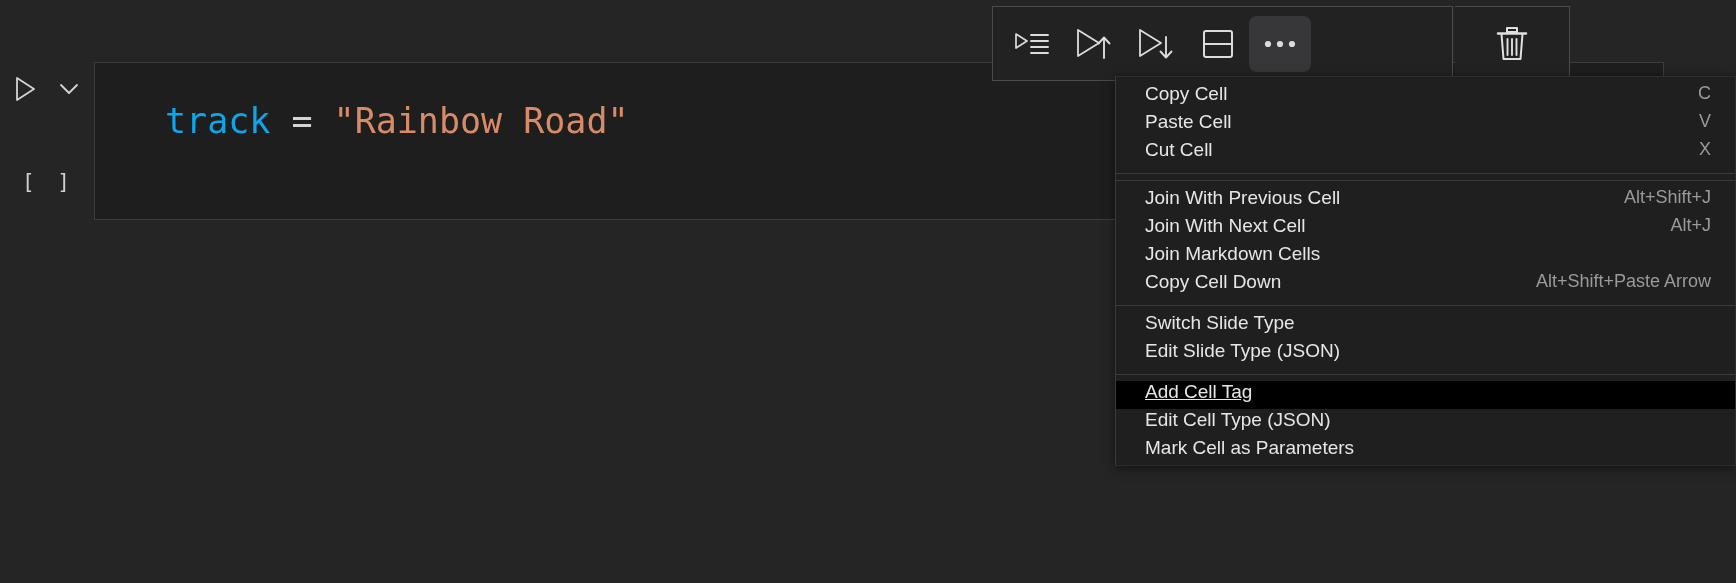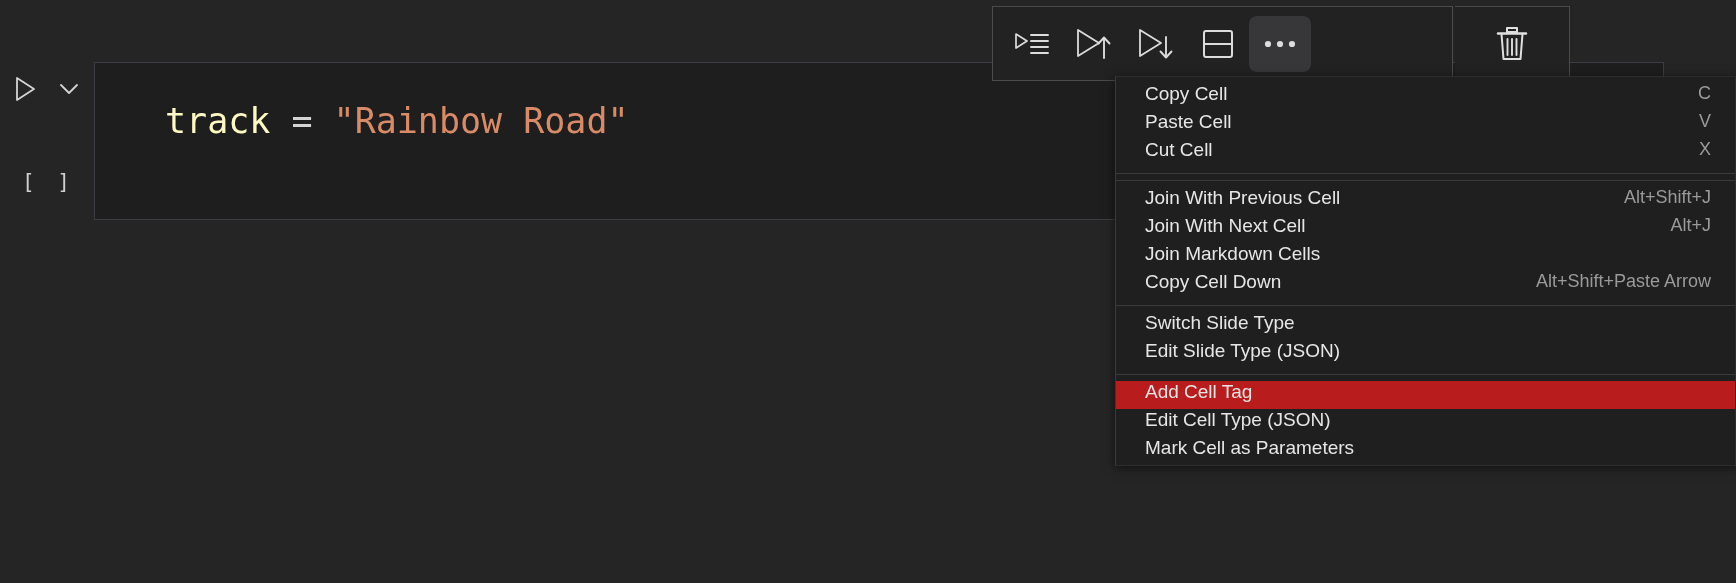--- a/index.html
+++ b/index.html
@@ -79,21 +79,21 @@
 
   .code-line {
     position: absolute;
     left: 70px;
     top: 36px;
     font-family: "DejaVu Sans Mono", monospace;
     font-size: 35px;
     line-height: 44px;
     white-space: pre;
   }
-  .tok-var    { color: #fef9c3; }
+  .tok-var    { color: #0ea5e9; }
   .tok-op     { color: #d4d4d4; }
   .tok-string { color: #d98b68; }
 
   
   .cell-toolbar {
     position: absolute;
     left: 992px;
     top: 6px;
     width: 461px;
     height: 75px;
@@ -148,21 +148,21 @@
   .ctx-item {
     position: relative;
     height: 28px;
     display: flex;
     align-items: flex-start;
     padding: 0 24px 0 29px;
     cursor: pointer;
     color: #e6e6e6;
     font-size: 19px;
   }
-  .ctx-item.highlight { background: #b91c1c; }
+  .ctx-item.highlight { background: #000000; text-decoration: underline; }
 
   .ctx-label { flex: 0 0 auto; white-space: nowrap; }
   .ctx-spacer { flex: 1 1 auto; }
   .ctx-short {
     color: #9a9a9a;
     font-size: 18px;
     white-space: nowrap;
   }
   .ctx-arrow {
     color: #cccccc;

